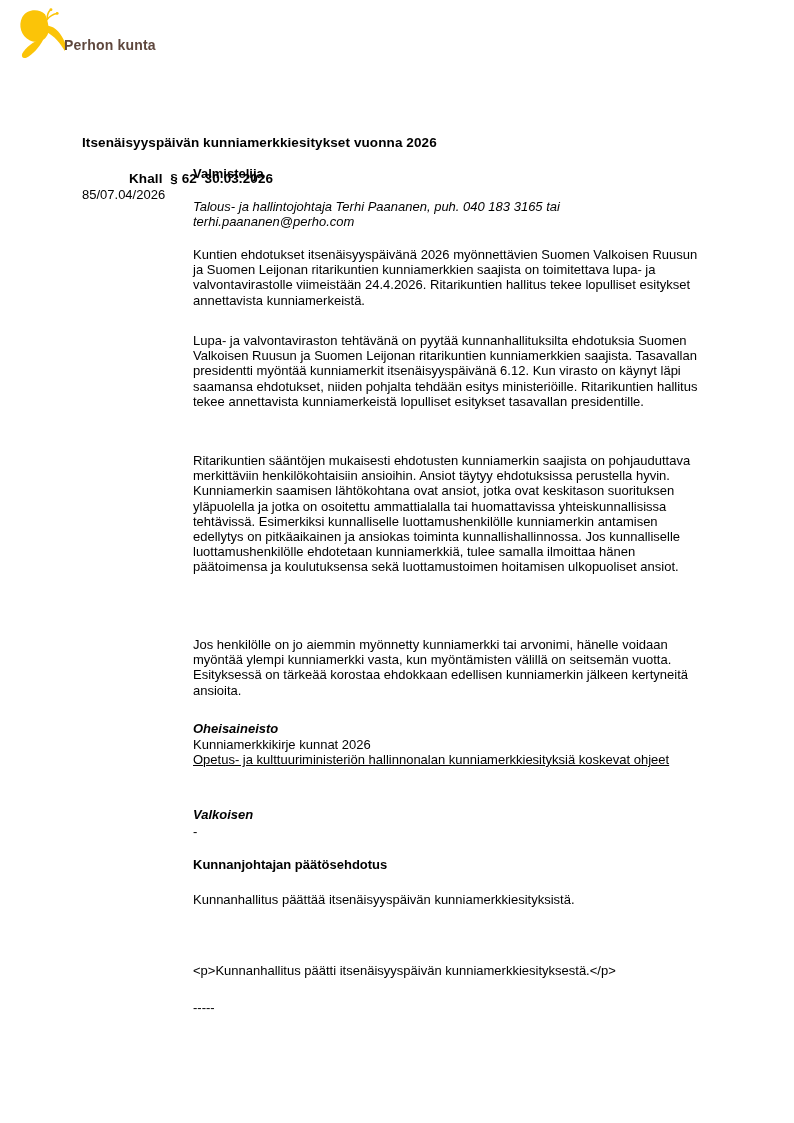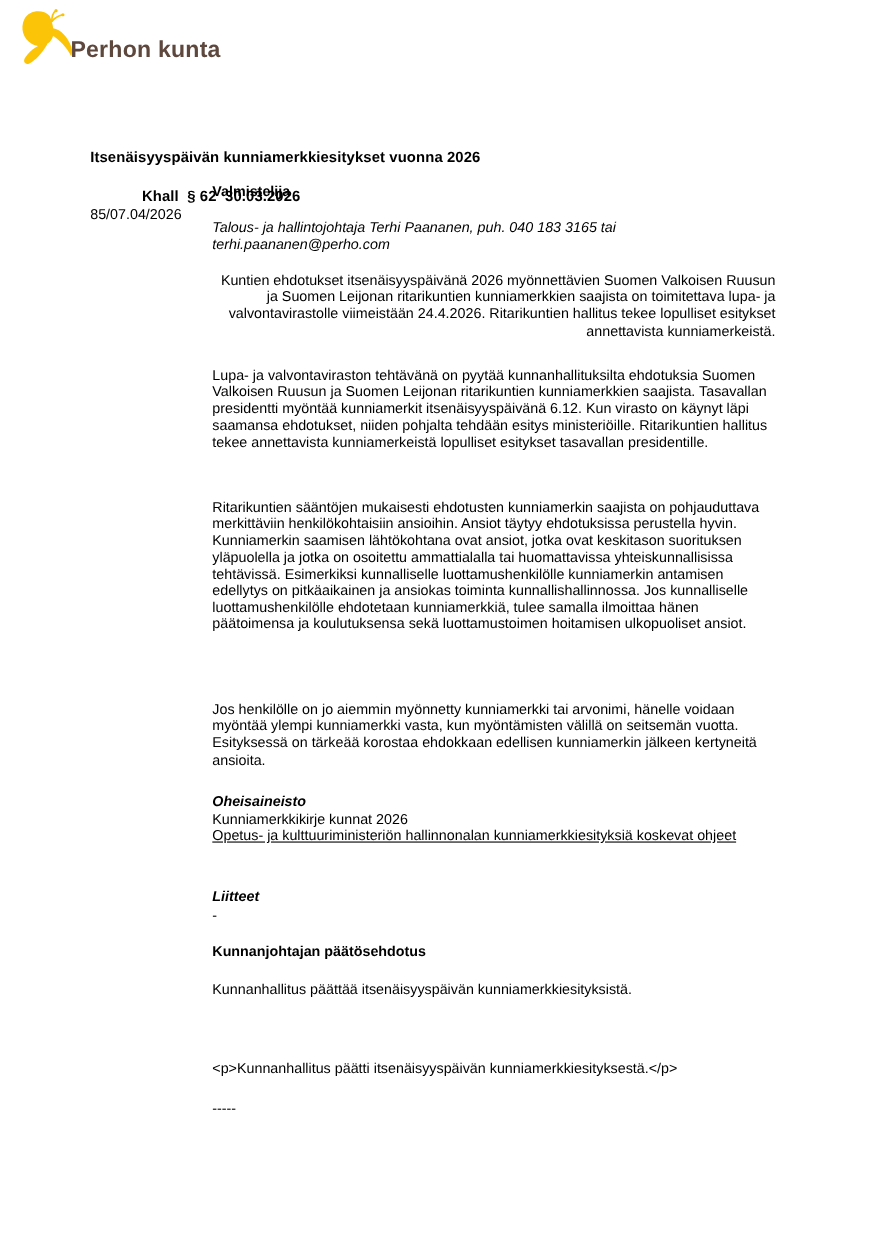--- a/index.html
+++ b/index.html
@@ -33,21 +33,21 @@
     left: 18px;
     top: 8px;
     width: 290px;
     height: 62px;
   }
   .logo svg { position: absolute; left: 0; top: 0; }
   .brand {
     position: absolute;
     left: 46px;
     top: 30px;
-    font-size: 21px;
+    font-size: 14px;
     font-weight: bold;
     letter-spacing: 0.2px;
     color: #5E473D;
     white-space: nowrap;
   }
 </style>
 </head>
 <body>
 
 <div class="page">
@@ -69,30 +69,30 @@
     <div class="brand">Perhon kunta</div>
   </div>
 
   <div class="abs hdr b t-title" style="top:95px;">Itsenäisyyspäivän kunniamerkkiesitykset vuonna 2026</div>
   <div class="abs hdr b t-title ws-pre" style="top:131px;padding-left:47px;">Khall  § 62  30.03.2026</div>
   <div class="abs hdr" style="top:147px;">85/07.04/2026</div>
 
   <div class="abs bdy b" style="top:166px;">Valmistelija</div>
   <div class="abs bdy i" style="top:199px;">Talous- ja hallintojohtaja Terhi Paananen, puh. 040 183 3165 tai terhi.paananen@perho.com</div>
 
-  <div class="abs bdy" style="top:247px;text-align:right;">Kuntien ehdotukset itsenäisyyspäivänä 2026 myönnettävien Suomen Valkoisen Ruusun ja Suomen Leijonan ritarikuntien kunniamerkkien saajista on toimitettava lupa- ja valvontavirastolle viimeistään 24.4.2026. Ritarikuntien hallitus tekee lopulliset esitykset annettavista kunniamerkeistä.</div>
+  <div class="abs bdy" style="top:247px;">Kuntien ehdotukset itsenäisyyspäivänä 2026 myönnettävien Suomen Valkoisen Ruusun ja Suomen Leijonan ritarikuntien kunniamerkkien saajista on toimitettava lupa- ja valvontavirastolle viimeistään 24.4.2026. Ritarikuntien hallitus tekee lopulliset esitykset annettavista kunniamerkeistä.</div>
   <div class="abs bdy" style="top:333px;">Lupa- ja valvontaviraston tehtävänä on pyytää kunnanhallituksilta ehdotuksia Suomen Valkoisen Ruusun ja Suomen Leijonan ritarikuntien kunniamerkkien saajista. Tasavallan presidentti myöntää kunniamerkit itsenäisyyspäivänä 6.12. Kun virasto on käynyt läpi saamansa ehdotukset, niiden pohjalta tehdään esitys ministeriöille. Ritarikuntien hallitus tekee annettavista kunniamerkeistä lopulliset esitykset tasavallan presidentille.</div>
   <div class="abs bdy" style="top:453px;">Ritarikuntien sääntöjen mukaisesti ehdotusten kunniamerkin saajista on pohjauduttava merkittäviin henkilökohtaisiin ansioihin. Ansiot täytyy ehdotuksissa perustella hyvin. Kunniamerkin saamisen lähtökohtana ovat ansiot, jotka ovat keskitason suorituksen yläpuolella ja jotka on osoitettu ammattialalla tai huomattavissa yhteiskunnallisissa tehtävissä. Esimerkiksi kunnalliselle luottamushenkilölle kunniamerkin antamisen edellytys on pitkäaikainen ja ansiokas toiminta kunnallishallinnossa. Jos kunnalliselle luottamushenkilölle ehdotetaan kunniamerkkiä, tulee samalla ilmoittaa hänen päätoimensa ja koulutuksensa sekä luottamustoimen hoitamisen ulkopuoliset ansiot.</div>
   <div class="abs bdy" style="top:637px;">Jos henkilölle on jo aiemmin myönnetty kunniamerkki tai arvonimi, hänelle voidaan myöntää ylempi kunniamerkki vasta, kun myöntämisten välillä on seitsemän vuotta. Esityksessä on tärkeää korostaa ehdokkaan edellisen kunniamerkin jälkeen kertyneitä ansioita.</div>
 
   <div class="abs bdy bi" style="top:721px;">Oheisaineisto</div>
   <div class="abs bdy" style="top:737px;">Kunniamerkkikirje kunnat 2026</div>
   <div class="abs bdy" style="top:752px;text-decoration:underline;">Opetus- ja kulttuuriministeriön hallinnonalan kunniamerkkiesityksiä koskevat ohjeet</div>
 
-  <div class="abs bdy bi" style="top:807px;">Liitteet</div>
+  <div class="abs bdy bi" style="top:807px;">Valkoisen</div>
   <div class="abs bdy" style="top:824px;">-</div>
 
   <div class="abs bdy b" style="top:857px;">Kunnanjohtajan päätösehdotus</div>
   <div class="abs bdy" style="top:892px;">Kunnanhallitus päättää itsenäisyyspäivän kunniamerkkiesityksistä.</div>
 
   <div class="abs bdy" style="top:963px;">&lt;p&gt;Kunnanhallitus päätti itsenäisyyspäivän kunniamerkkiesityksestä.&lt;/p&gt;</div>
 
   <div class="abs bdy" style="top:1000px;">-----</div>
 
 </div>

